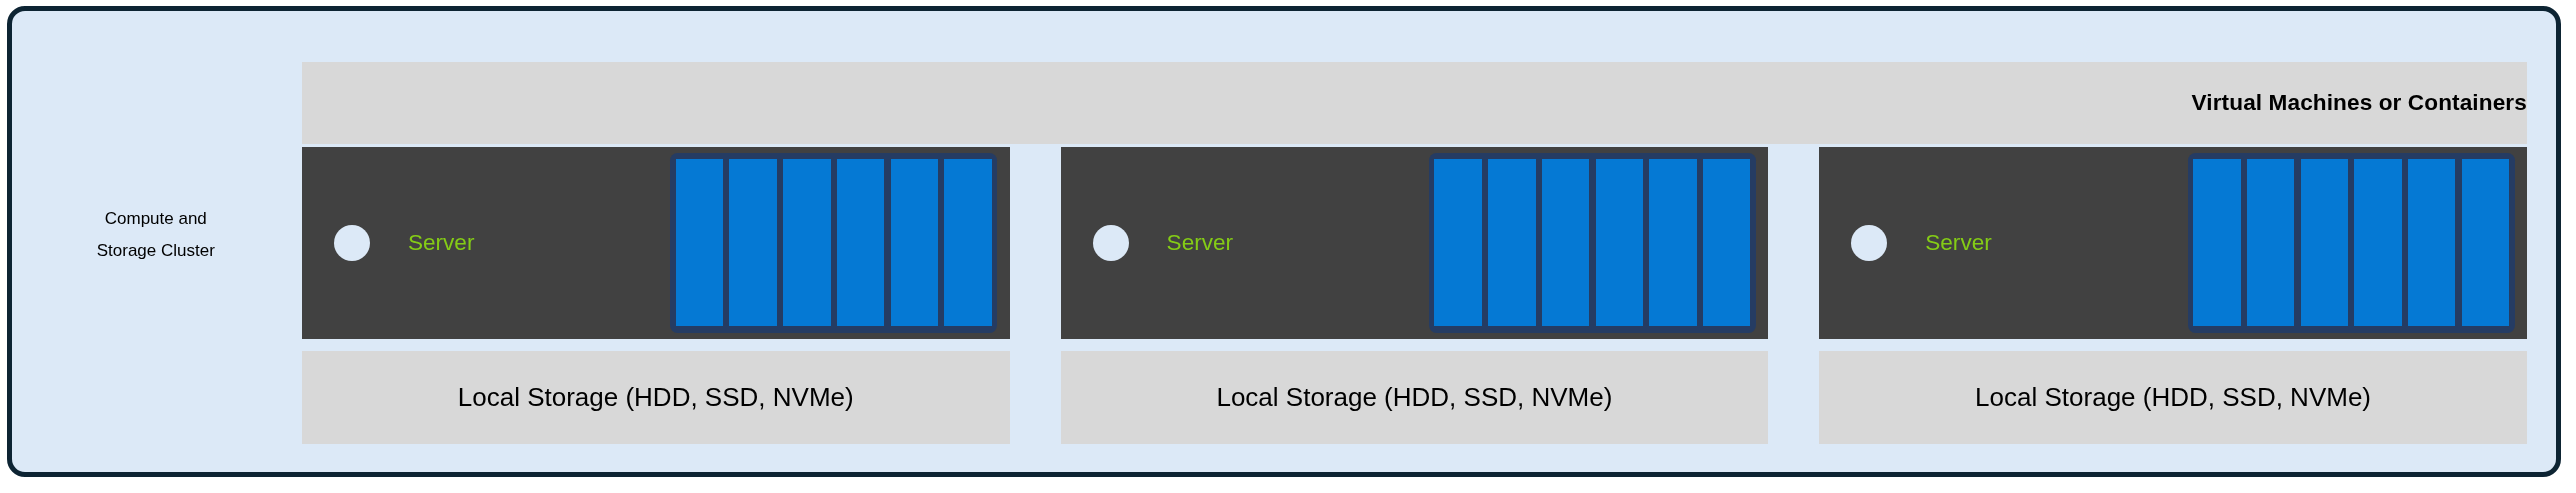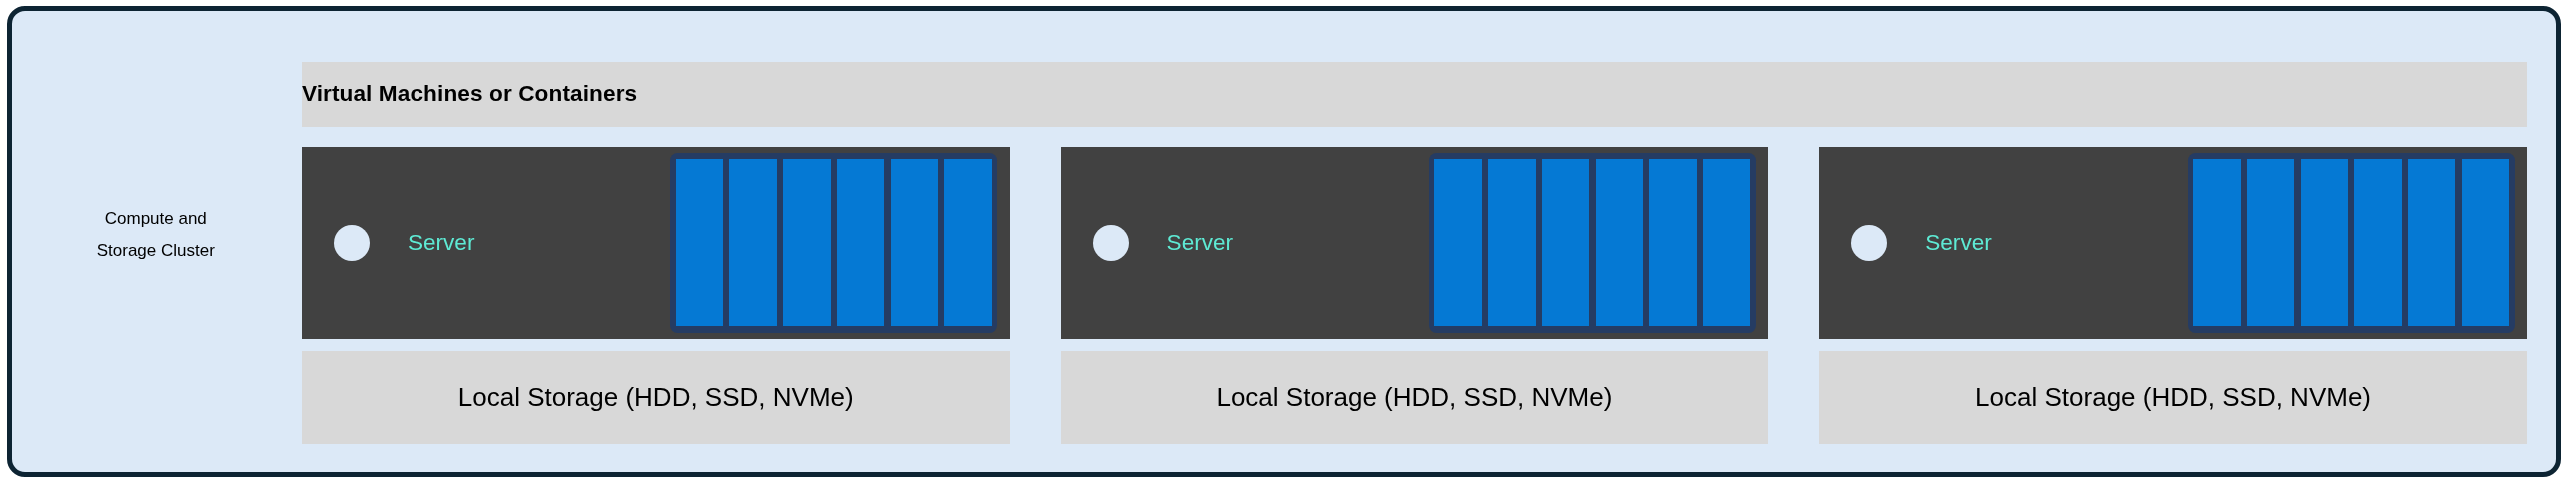--- a/index.html
+++ b/index.html
@@ -39,25 +39,25 @@
     line-height: 32px;
     white-space: pre-line;
   }
 
   
   #vm-banner {
     position: absolute;
     left: 290px;
     top: 51px;
     width: 2225px;
-    height: 65px;
+    height: 82px;
     background: #d8d8d8;
     display: flex;
     align-items: center;
-    justify-content: flex-start;
+    justify-content: flex-end;
   }
   #vm-banner-title {
     font-size: 22.6px;
     font-weight: bold;
     color: #000000;
     letter-spacing: 0.1px;
   }
 
   
   #node-row {
@@ -94,21 +94,21 @@
     width: 36px;
     height: 36px;
     border-radius: 50%;
     background: #dce9f7;
   }
   .server-name {
     position: absolute;
     left: 106px;
     top: 50%;
     transform: translateY(-50%);
-    color: #5eead4;
+    color: #84cc16;
     font-size: 22.6px;
     white-space: nowrap;
   }
 
   
   .drive-bay {
     margin-left: auto;
     width: 327px;
     height: 180px;
     box-sizing: border-box;

